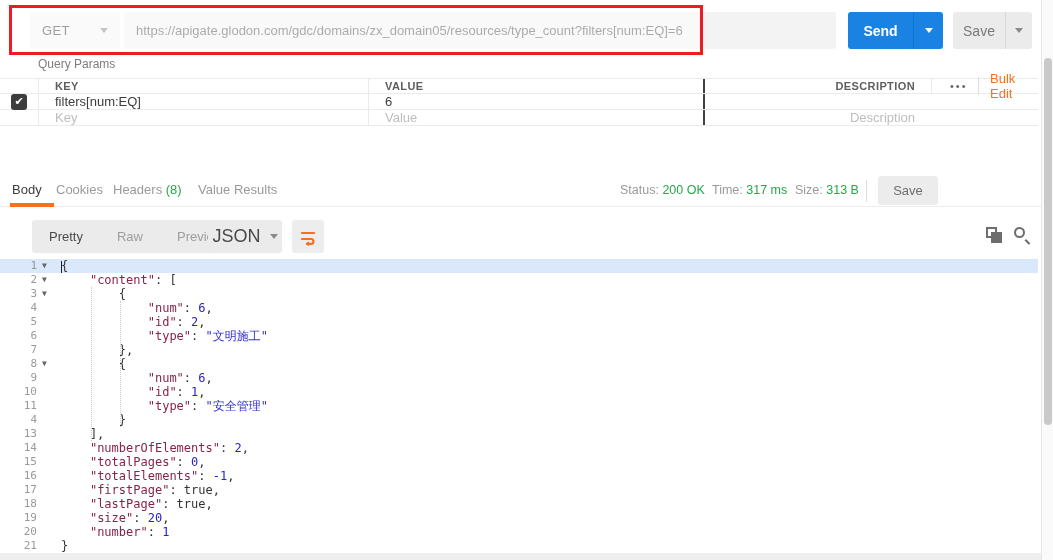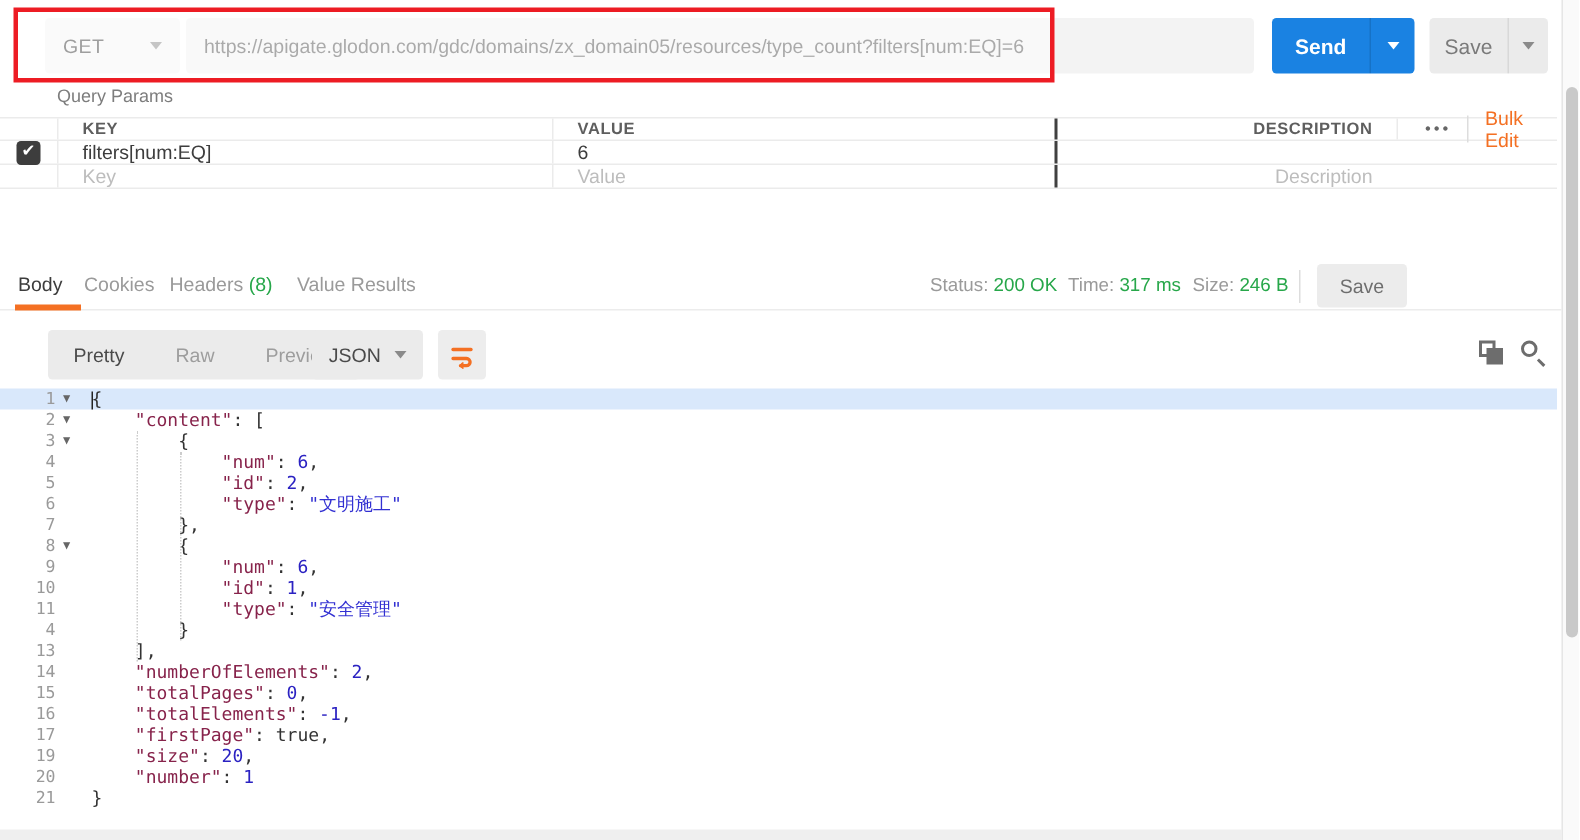--- a/index.html
+++ b/index.html
@@ -67,21 +67,21 @@
   .mini-btn { position:absolute; top:176px; height:29px; background:#ececec; border-radius:3px;
     display:flex; align-items:center; justify-content:center; font-size:13px; color:#6e6e6e; cursor:pointer; }
 
   
   .seg { position:absolute; left:32px; top:220px; height:33px; background:#ebebeb; border-radius:3px;
     display:flex; align-items:center; }
   .seg .item { padding:0 17px; font-size:13px; color:#9d9d9d; cursor:pointer; }
   .seg .item.active { color:#4a4a4a; }
   .fmt-select { position:absolute; left:208px; top:220px; width:74px; height:33px; background:#ebebeb;
     border-radius:3px; display:flex; align-items:center; justify-content:center; gap:9px;
-    font-size:13px; color:#4a4a4a; cursor:pointer; }
+    font-size:18px; color:#4a4a4a; cursor:pointer; }
   .wrap-btn { position:absolute; left:292px; top:220px; width:32px; height:33px; background:#ededed;
     border-radius:3px; display:flex; align-items:center; justify-content:center; cursor:pointer; }
   .copy-icon { position:absolute; left:986px; top:227px; width:16px; height:16px; cursor:pointer; }
   .copy-icon .back { position:absolute; left:0; top:0; width:11px; height:11px; border:2px solid #6d6d6d; }
   .copy-icon .front { position:absolute; right:0; bottom:0; width:11px; height:11px; background:#6d6d6d; }
   .search-icon { position:absolute; left:1013px; top:226px; width:18px; height:18px; cursor:pointer; }
   .search-icon .lens { position:absolute; left:1px; top:1px; width:11px; height:11px;
     border:2px solid #6d6d6d; border-radius:50%; }
   .search-icon .handle { position:absolute; left:13px; top:13px; width:6px; height:2px;
     background:#6d6d6d; transform:rotate(45deg); transform-origin:0 0; }
@@ -203,21 +203,21 @@
     <span class="meta" style="left:620px;">
       <span class="lab">Status:</span>
       <span class="val">200 OK</span>
     </span>
     <span class="meta" style="left:712px;">
       <span class="lab">Time:</span>
       <span class="val">317 ms</span>
     </span>
     <span class="meta" style="left:795px;">
       <span class="lab">Size:</span>
-      <span class="val">246 B</span>
+      <span class="val">313 B</span>
     </span>
     <div class="meta-div"></div>
   </div>
   <div class="mini-btn" style="left:878px; width:60px;">Save</div>
 
   <div class="seg">
     <span class="item active">Pretty</span>
     <span class="item">Raw</span>
     <span class="item">Preview</span>
   </div>
@@ -326,20 +326,25 @@
           <span class="gutter">16</span>
           <span class="fold"></span>
           <span class="code"><span class="tk-pl">    </span><span class="tk-key">"totalElements"</span><span class="tk-pl">: </span><span class="tk-num">-1</span><span class="tk-pl">,</span></span>
         </div>
         <div class="code-line">
           <span class="gutter">17</span>
           <span class="fold"></span>
           <span class="code"><span class="tk-pl">    </span><span class="tk-key">"firstPage"</span><span class="tk-pl">: </span><span class="tk-bool">true</span><span class="tk-pl">,</span></span>
         </div>
         <div class="code-line">
+          <span class="gutter">18</span>
+          <span class="fold"></span>
+          <span class="code"><span class="tk-pl">    </span><span class="tk-key">"lastPage"</span><span class="tk-pl">: </span><span class="tk-bool">true</span><span class="tk-pl">,</span></span>
+        </div>
+        <div class="code-line">
           <span class="gutter">19</span>
           <span class="fold"></span>
           <span class="code"><span class="tk-pl">    </span><span class="tk-key">"size"</span><span class="tk-pl">: </span><span class="tk-num">20</span><span class="tk-pl">,</span></span>
         </div>
         <div class="code-line">
           <span class="gutter">20</span>
           <span class="fold"></span>
           <span class="code"><span class="tk-pl">    </span><span class="tk-key">"number"</span><span class="tk-pl">: </span><span class="tk-num">1</span></span>
         </div>
         <div class="code-line">

